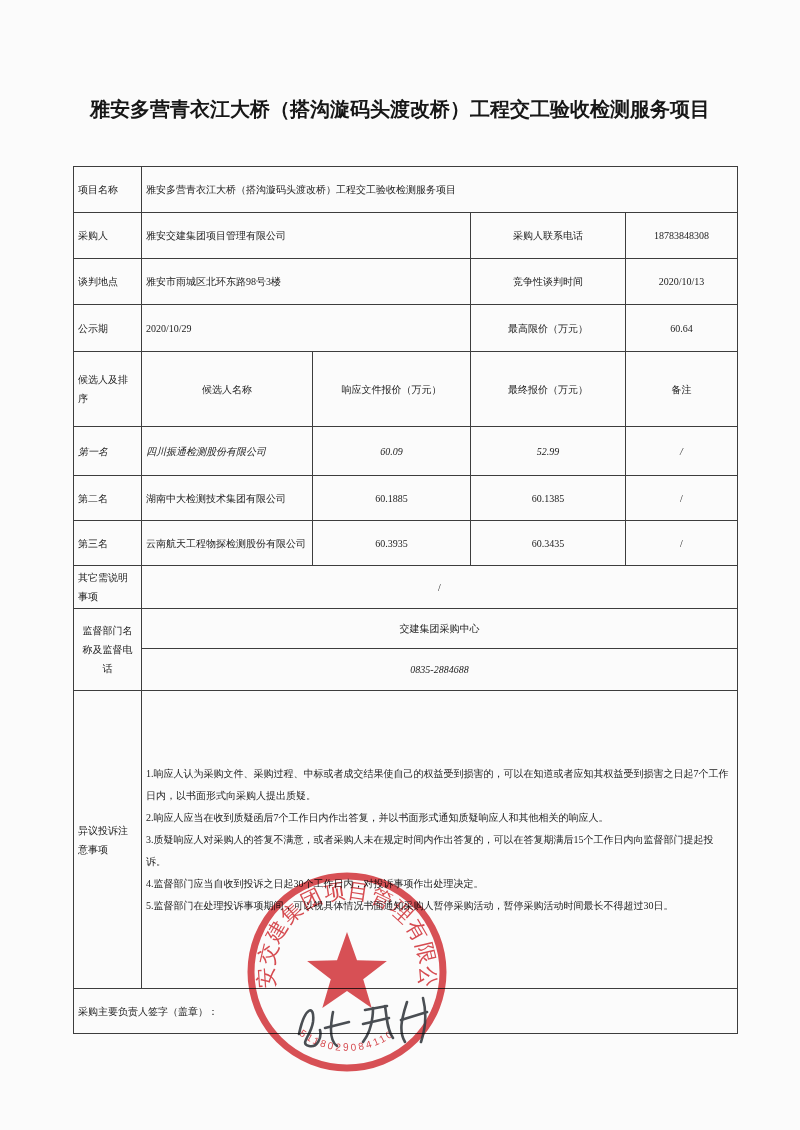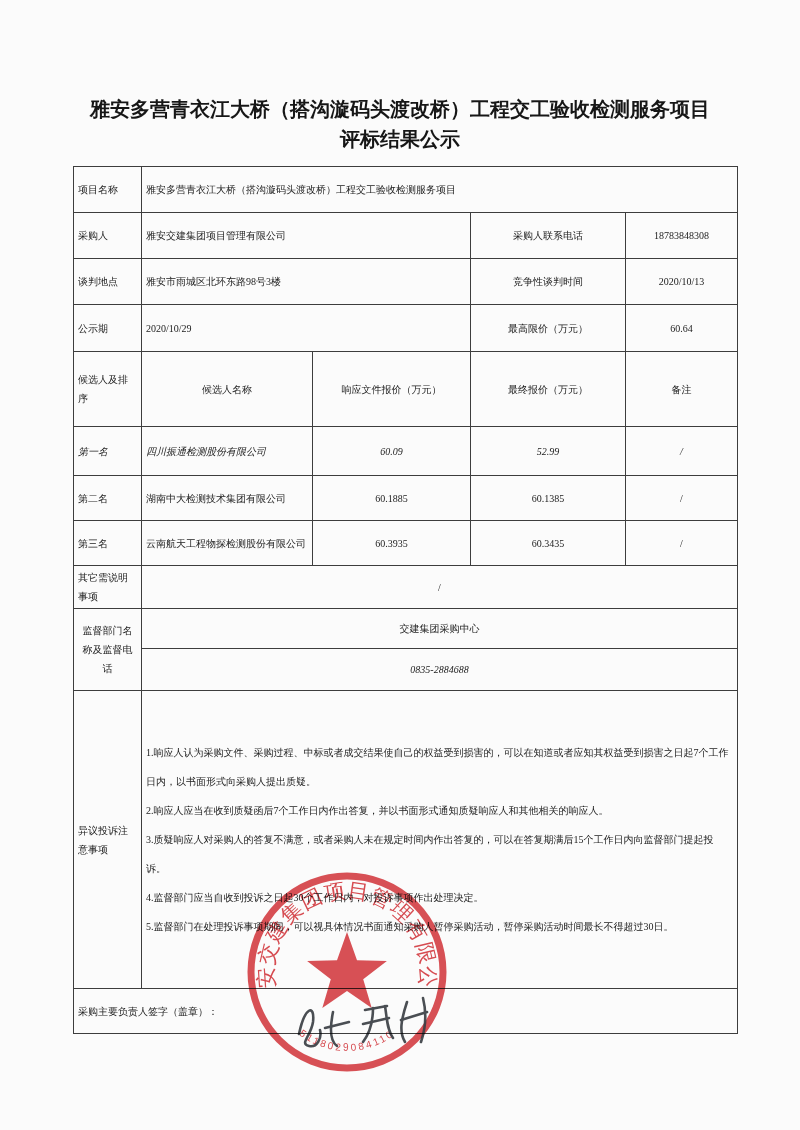--- a/index.html
+++ b/index.html
@@ -39,36 +39,35 @@
   .ctr { text-align:center;margin-top:38px; }
   .r-46 { height:46px; }
   .r-47 { height:47px; }
   .r-75 { height:75px; }
   .r-49 { height:49px;font-style:italic; }
   .r-45 { height:45px; }
   .r-40 { height:40px; }
   .r-42 { height:42px;font-style:italic; }
   .r-298 { height:298px; }
   .objection-text { padding:6px 8px 6px 5px; vertical-align:middle; }
-  .objection-text .obj-item { line-height:29px; text-align:left; }
+  .objection-text .obj-item { line-height:22px; text-align:left; }
 
   .stamp-wrap {
     position:absolute; left:237px; top:862px; width:220px; height:220px;
     mix-blend-mode:multiply;
     pointer-events:none;
   }
 </style>
 </head>
 <body>
 
 <div class="page">
 
   <div class="doc-title">
     <div>雅安多营青衣江大桥（搭沟漩码头渡改桥）工程交工验收检测服务项目</div>
-    <div>评标结果公示</div>
   </div>
 
   <table class="doc-table">
     <colgroup>
       <col style="width:68px">
         <col style="width:171px">
         <col style="width:158px">
         <col style="width:155px">
         <col style="width:112px">
     </colgroup>

